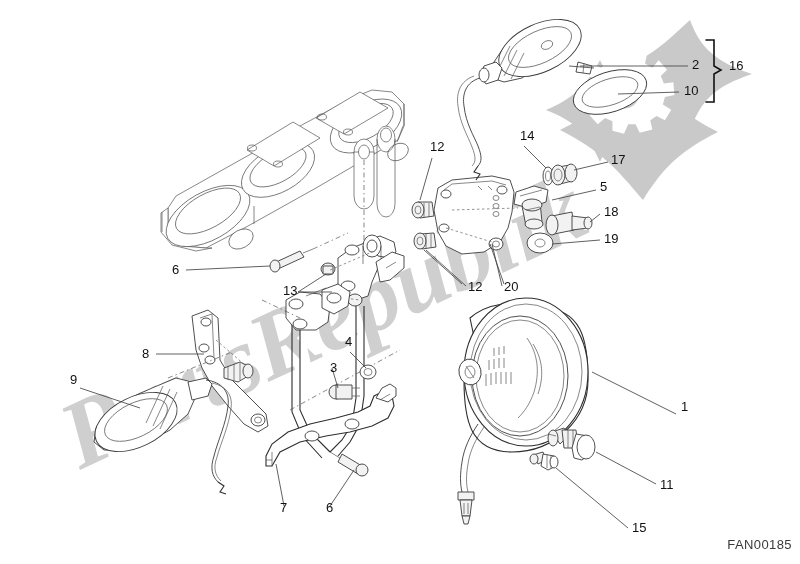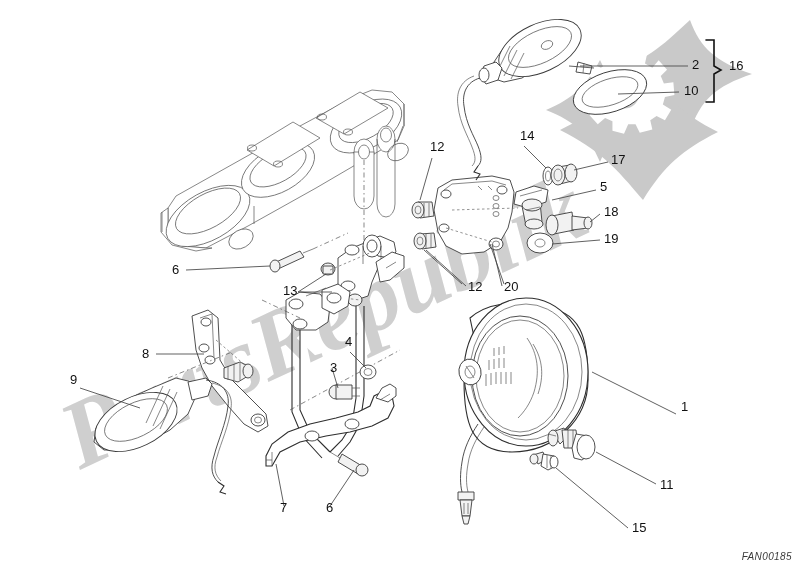--- a/index.html
+++ b/index.html
@@ -11,25 +11,24 @@
   #stage{position:absolute;inset:0;width:800px;height:564px;}
   svg.layer{position:absolute;left:0;top:0;width:800px;height:564px;}
   #wm{z-index:1;}
   #art{z-index:2;}
   #labels{z-index:3;}
   .lbl{
     font-family:"Liberation Sans", sans-serif;
     font-size:13px;fill:#111;
   }
   .code{
-    position:absolute;right:8px;bottom:2px;
+    position:absolute;right:8px;bottom:12px;
     font-family:"Liberation Sans", sans-serif;
-    font-size:10px;letter-spacing:.4px;color:#3a3a3a;
+    font-size:13px;letter-spacing:.4px;color:#3a3a3a;
     z-index:4;
-    font-style:italic;
   }
   .wmtext{
     font-family:"Liberation Serif", serif;
     font-style:italic;font-weight:bold;
     font-size:96px;fill:#cfcfcf;
   }
   .ln{stroke:#3b3b3b;stroke-width:.9;fill:none;}
   .ln2{stroke:#2e2e2e;stroke-width:1.1;fill:none;}
   .thin{stroke:#555;stroke-width:.7;fill:none;}
   .dash{stroke:#555;stroke-width:.7;fill:none;stroke-dasharray:5 3 1.5 3;}

